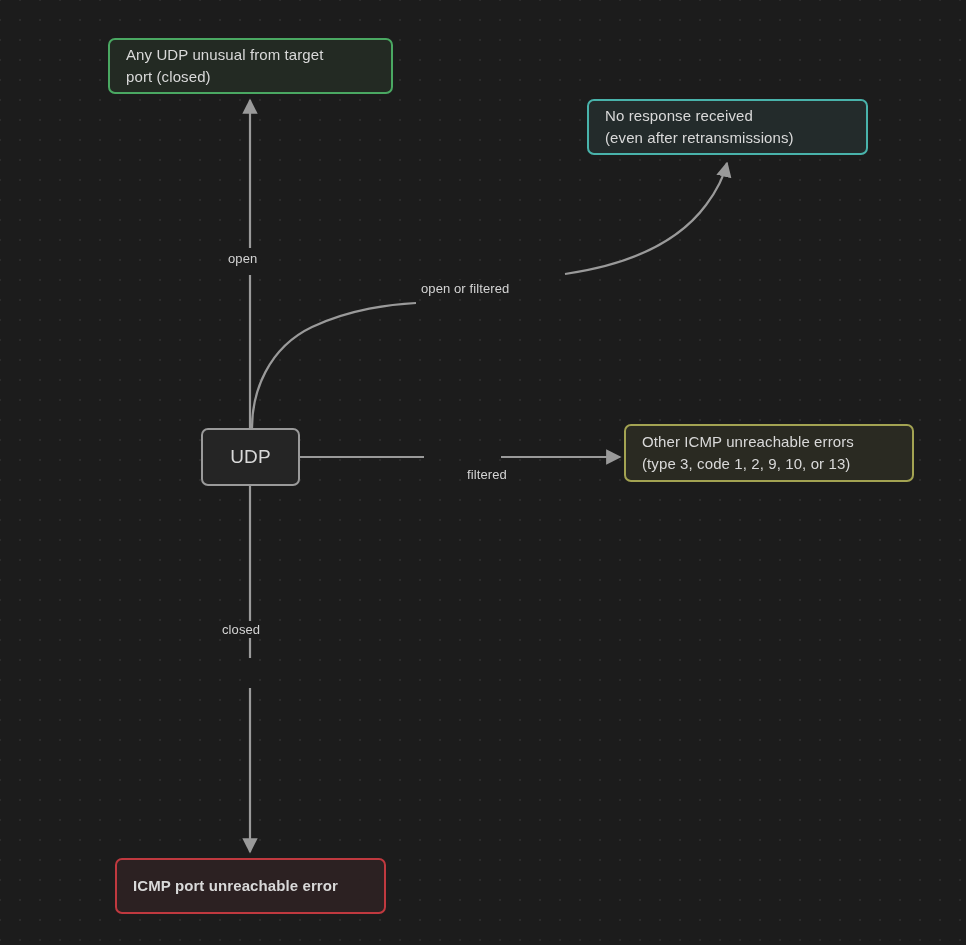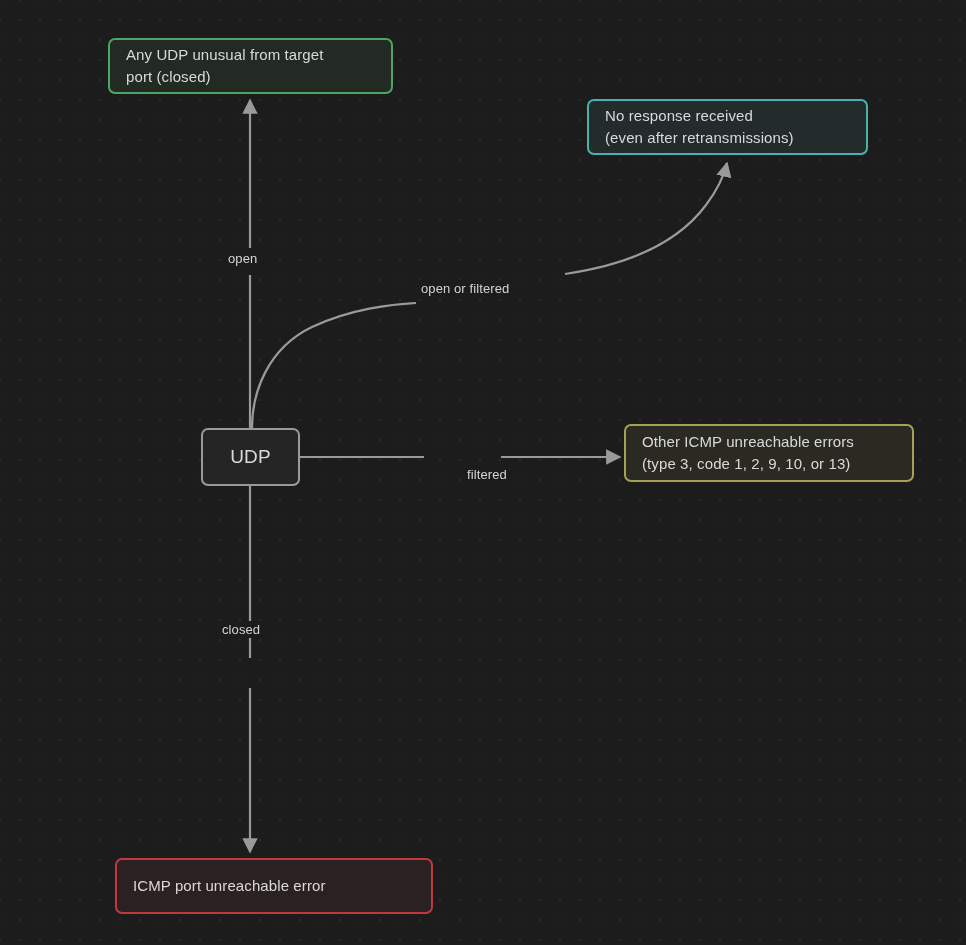--- a/index.html
+++ b/index.html
@@ -75,23 +75,24 @@
     background: #232b2b;
   }
   .node-filtered {
     left: 624px; top: 424px;
     width: 290px; height: 58px;
     border-color: #a3a352;
     background: #2a2a22;
   }
   .node-closed {
     left: 115px; top: 858px;
-    width: 318px; height: 56px;
+    width: 271px; height: 56px;
     border-color: #c0393f;
     background: #2c2122;
+    font-weight: bold;
   }
 
   .edge-label {
     position: absolute;
     font-size: 13px;
     color: #d4d4d4;
     background: #1c1c1c;
     padding: 1px 6px;
     white-space: nowrap;
     letter-spacing: 0.1px;

